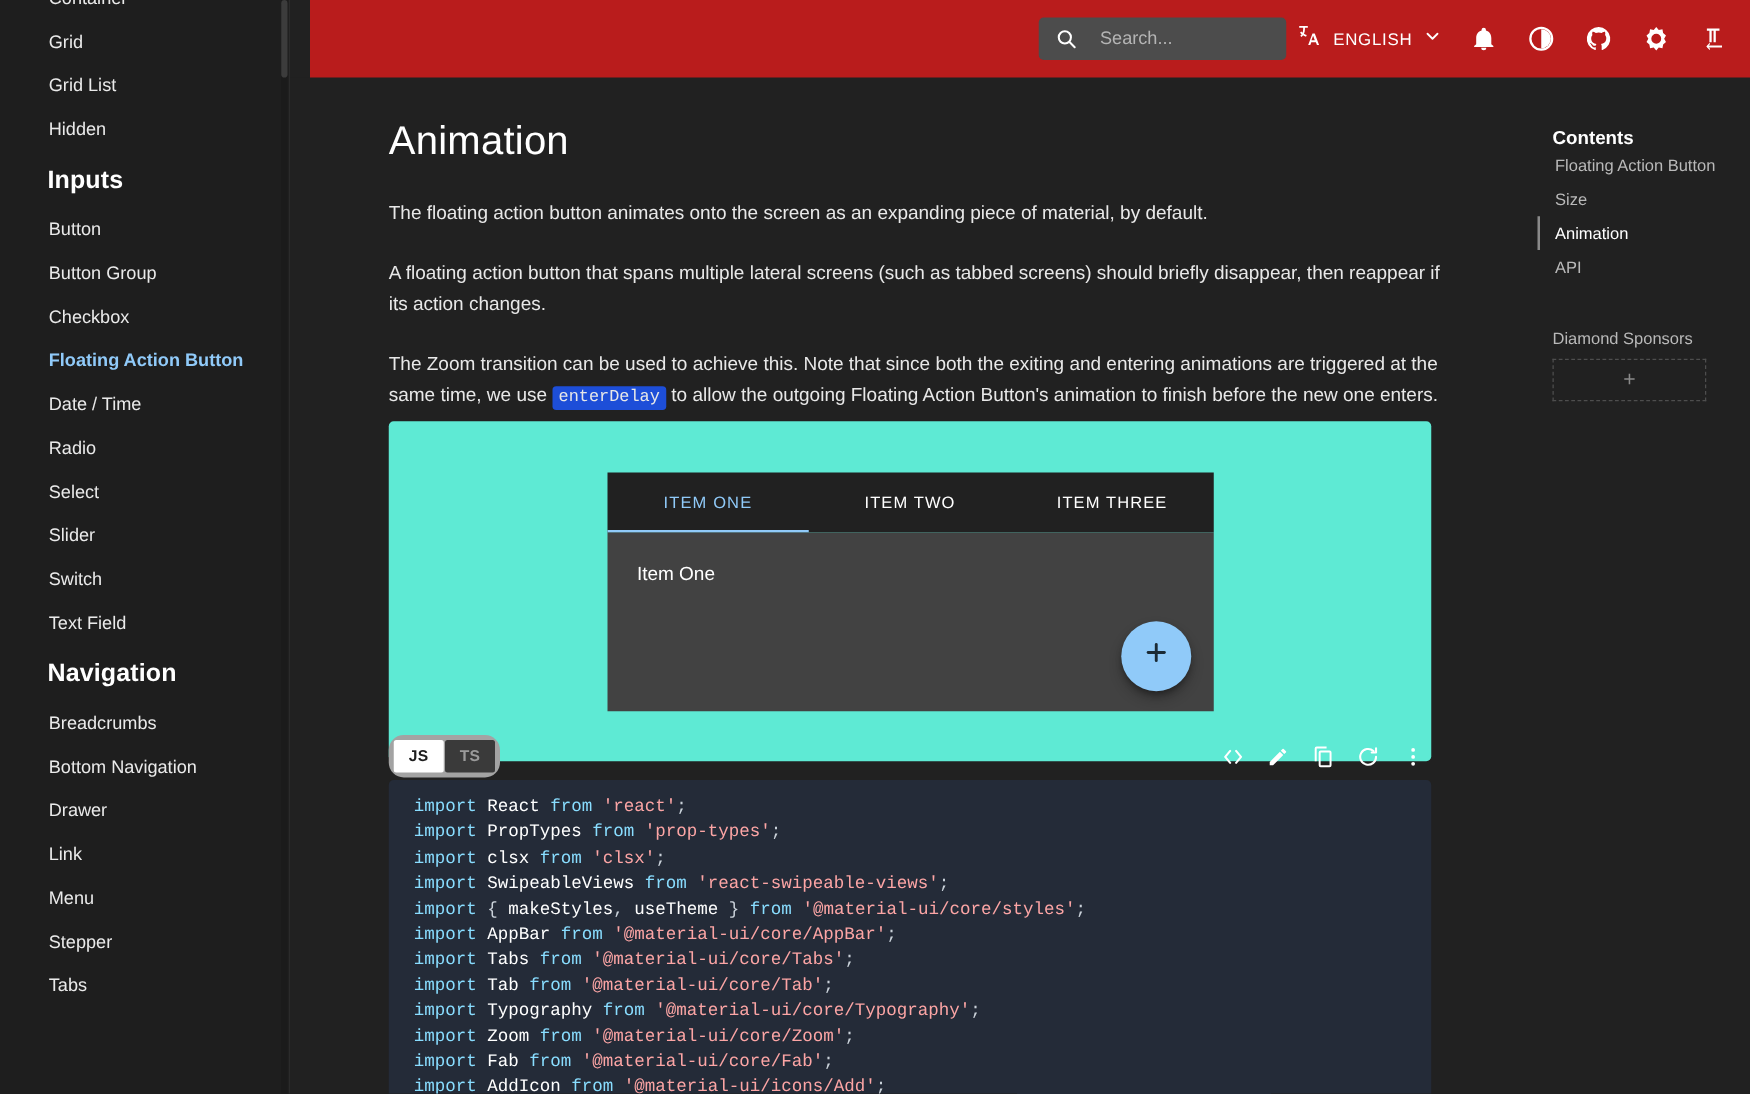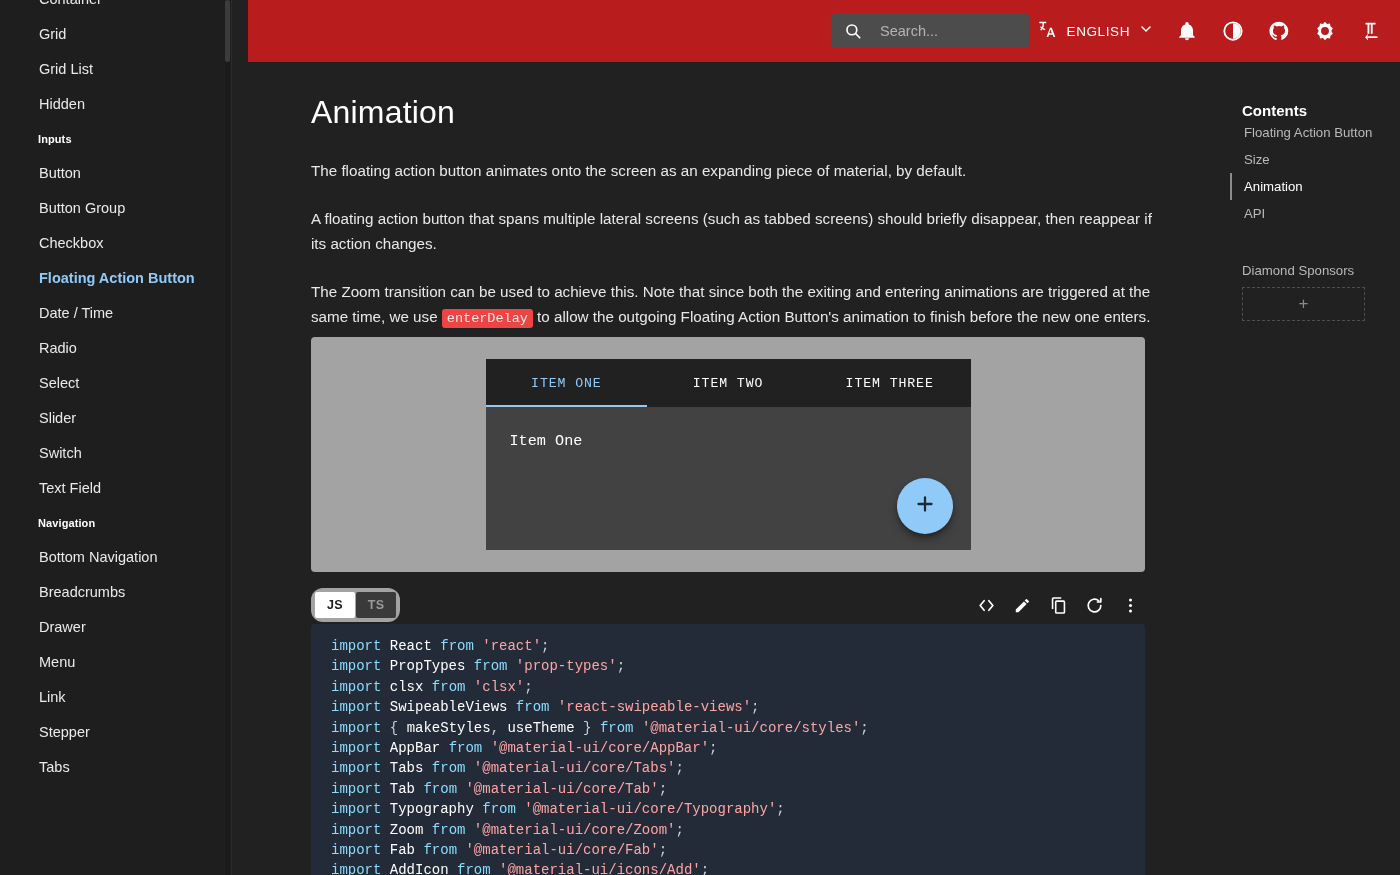--- a/index.html
+++ b/index.html
@@ -15,21 +15,21 @@
   
   .sidebar {
     width: 232px; height: 875px; flex: 0 0 232px;
     background: #1e1e1e;
     border-right: 1px solid #2b2b2b;
     position: relative;
     overflow: hidden;
   }
   .nav-scroll { padding: 0 0 10px 0; }
   .nav-section-title {
-    color: #fff; font-size: 11px; font-weight: 700;
+    color: #fff; font-size: 20px; font-weight: 700;
     padding: 11px 0 11px 38px; letter-spacing: .1px;
   }
   .nav-link {
     display: block; color: #eaeaea; font-size: 14.5px; font-weight: 400;
     padding: 9px 0 9px 39px; line-height: 17px; text-decoration: none;
     white-space: nowrap;
   }
   .nav-link.active { color: #90caf9; font-weight: 700; }
   .sb-track {
     position: absolute; top: 0; right: 1px; width: 5px; height: 875px;
@@ -79,30 +79,30 @@
   h1.page-title {
     color: #fff; font-size: 32px; font-weight: 400; line-height: 40px;
     margin-bottom: 26px; letter-spacing: .2px;
   }
   p.body {
     color: #e8e8e8; font-size: 15.2px; line-height: 25px;
     margin-bottom: 23px;
   }
   code.inline {
     font-family: "Liberation Mono", monospace; font-size: 13.5px;
-    background: #ef4444; color: #e8e8e8; padding: 2px 5px;
+    background: #1d4ed8; color: #e8e8e8; padding: 2px 5px;
     border-radius: 3px;
   }
 
   
   .demo-wrap {
     position: absolute; left: 79px; top: 275px;
-    width: 834px; height: 235px;
-    background: #a3a3a3; border-radius: 4px;
-    display: flex; align-items: center; justify-content: center; font-family: Liberation Mono, monospace;
+    width: 834px; height: 272px;
+    background: #5eead4; border-radius: 4px;
+    display: flex; align-items: center; justify-content: center;
   }
   .demo-phone { width: 485px; }
   .appbar { background: #212121; height: 48px; display: flex; position: relative; }
   .tab {
     flex: 1 1 0; display: flex; align-items: center; justify-content: center;
     color: #fff; font-size: 13.2px; font-weight: 500; letter-spacing: .9px;
     cursor: pointer; text-transform: uppercase;
   }
   .tab.active { color: #90caf9; }
   .tab-indicator {
@@ -199,25 +199,25 @@
         <a class="nav-link">Button Group</a>
         <a class="nav-link">Checkbox</a>
         <a class="nav-link active">Floating Action Button</a>
         <a class="nav-link">Date / Time</a>
         <a class="nav-link">Radio</a>
         <a class="nav-link">Select</a>
         <a class="nav-link">Slider</a>
         <a class="nav-link">Switch</a>
         <a class="nav-link">Text Field</a>
         <div class="nav-section-title">Navigation</div>
+        <a class="nav-link">Breadcrumbs</a>
         <a class="nav-link">Bottom Navigation</a>
-        <a class="nav-link">Breadcrumbs</a>
         <a class="nav-link">Drawer</a>
+        <a class="nav-link">Link</a>
         <a class="nav-link">Menu</a>
-        <a class="nav-link">Link</a>
         <a class="nav-link">Stepper</a>
         <a class="nav-link">Tabs</a>
       </div>
     <div class="sb-track"></div>
     <div class="sb-thumb"></div>
   </nav>
 
   <header class="header">
     <div class="search-box">
       <span class="si">

